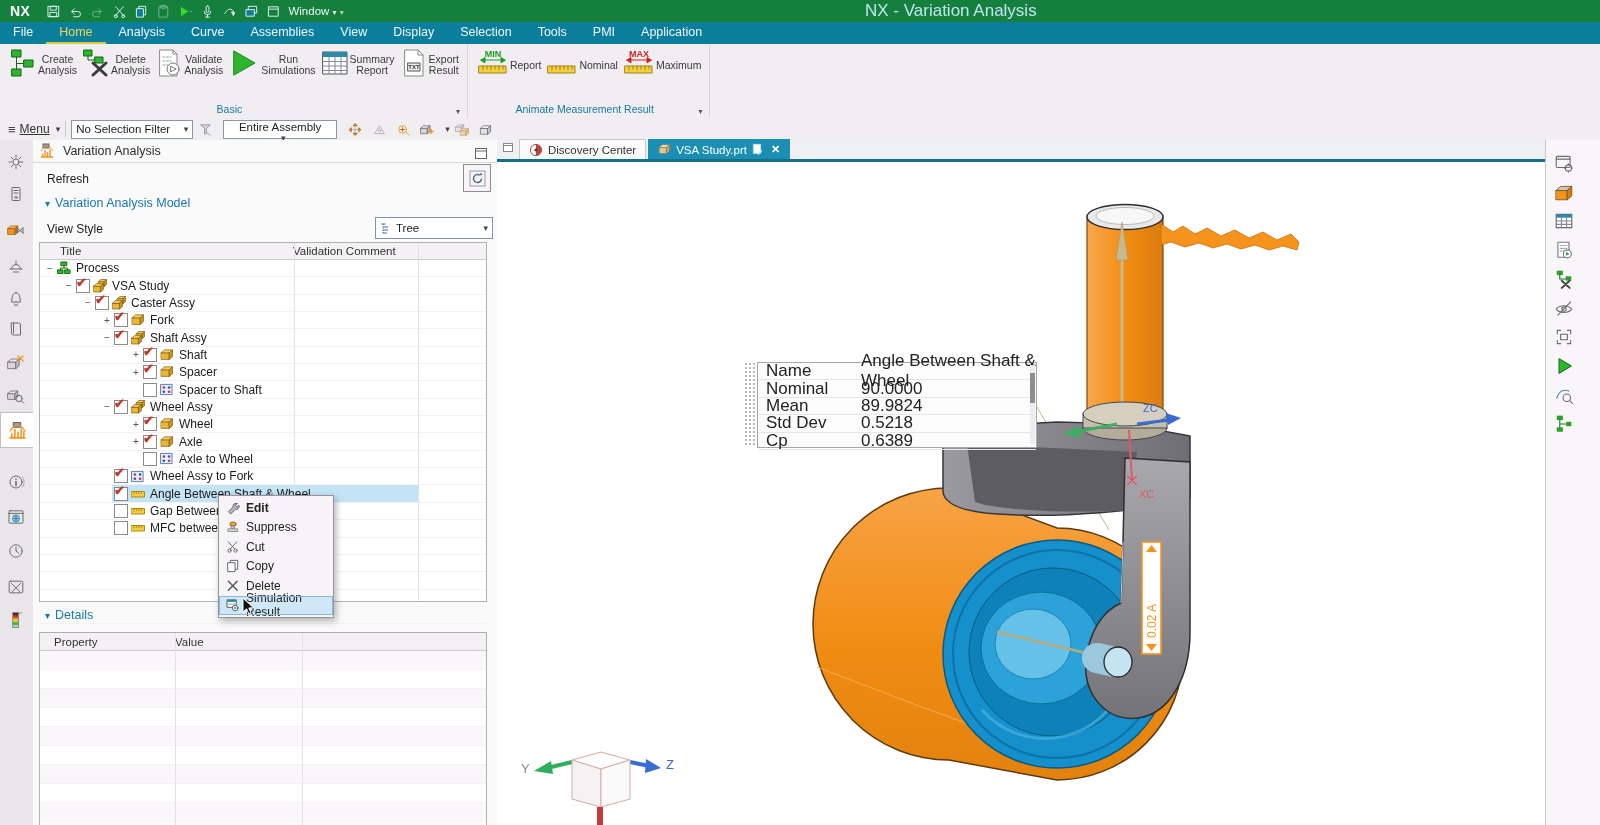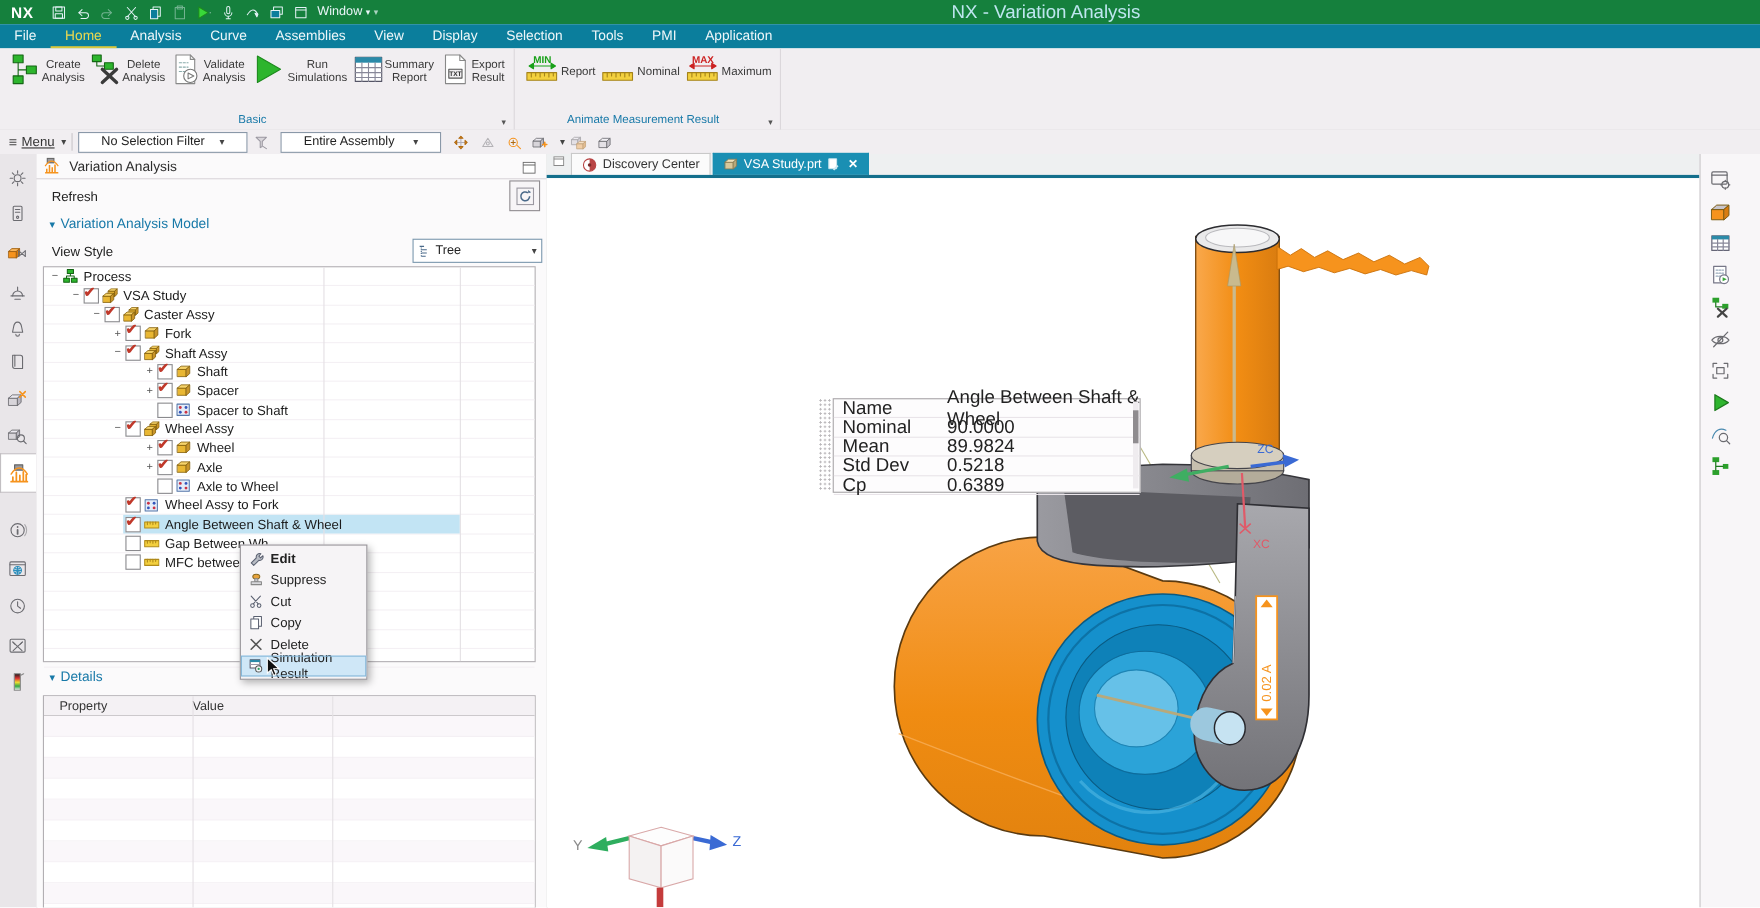--- a/index.html
+++ b/index.html
@@ -24,21 +24,21 @@
   .ritem{min-width:44px;display:flex;align-items:center;text-align:center;
          font-size:10.5px;color:#3a3a3a;line-height:1.08;padding:2px 2px 0 2px;cursor:default}
   .ritem svg{margin-bottom:2px}
   .rgroup-label{font-size:10.5px;color:#1879a8;text-align:center;padding:0 10px 3px 2px;position:relative;white-space:nowrap}
   .rgroup-caret{position:absolute;right:1px;bottom:2px;color:#555;font-size:8px}
   
   #toolbar{left:0;top:118px;width:1600px;height:22px;background:#f1eef1;border-bottom:1px solid #c2bfc2;
            display:flex;align-items:center;font-size:12px;color:#333}
   .tb-sep{width:1px;height:16px;background:#c9c5c9;margin:0 5px}
   .tb-dd{height:17px;border:1px solid #8a98a8;background:#fff;display:flex;align-items:center;
-         padding:0 20px;font-size:11.5px;color:#222;justify-content:space-between}
+         padding:0 4px;font-size:11.5px;color:#222;justify-content:space-between}
   .tb-caret{color:#444;font-size:9px;margin-left:6px}
   .tbicon{width:20px;height:18px;display:inline-flex;align-items:center;justify-content:center;margin:0 2px}
   
   #left-rail{left:0;top:140px;width:33px;height:685px;background:#e9e6e9;border-right:1px solid #c9c6c9}
   .lsi{position:absolute;left:0;width:32px;height:28px;display:flex;align-items:center;justify-content:center}
   .lsi.active{background:#ffffff;border:1px solid #c2bfc2;border-right:none;height:34px}
   #right-rail{left:1545px;top:140px;width:55px;height:685px;background:#f8f6f8;border-left:1px solid #c9c6c9}
   .rsi{position:absolute;left:5px;width:26px;height:26px;display:flex;align-items:center;justify-content:center}
   
   #panel{left:33px;top:140px;width:464px;height:685px;background:#fbfafb;border-right:1px solid #b5b2b6}
@@ -335,21 +335,21 @@
   </span>
   <span id="tb-icons" style="display:inline-flex;align-items:center">
       <span class="tbicon">
         <svg viewBox="0 0 16 16" width="15" height="15" fill="none" stroke-linecap="round" stroke-linejoin="round">
           <g stroke="#9a97a0">
             <path d="M3 3h10l-4 4v5l-2 1V7z" fill="#d8d5da"></path>
             <path d="M10 12l3 2"></path>
           </g>
         </svg>
       </span>
-      <span class="tb-dd" style="width: 104px; margin: 0px 6px;">
+      <span class="tb-dd" style="width: 104px; margin: 0px 6px; flex-direction: column;">
         <span>Entire Assembly</span>
         <span class="tb-caret">▾</span>
       </span>
       <span class="tbicon">
         <svg viewBox="0 0 16 16" width="16" height="15" fill="none" stroke-linecap="round" stroke-linejoin="round">
           <g stroke="#8a8790">
             <path d="M8 2v12M2 8h12" stroke="#b0adb6"></path>
             <path d="M8 2l-2 2h4zM8 14l-2-2h4zM2 8l2-2v4zM14 8l-2-2v4z" fill="#f6931d" stroke="#b06a10"></path>
           </g>
         </svg>
@@ -585,20 +585,24 @@
   <span class="vs-dd">
     <svg width="12" height="12" viewBox="0 0 12 12" style="margin-right:4px">
         <path d="M1.5 2h4M3 5h5M3 8h5M3 11h4" stroke="#4a6a8a" fill="none"></path>
         <path d="M3 2v9" stroke="#4a6a8a" stroke-dasharray="1 1" fill="none"></path>
       </svg>
     <span>Tree</span>
       <span class="tb-caret">▾</span>
   </span>
 
   <div class="gridbox" id="tree-box" style="left:6px;top:102px;width:446px;height:358px">
+    <div class="gb-header">
+      <span style="padding-left:20px;width:233px">Title</span>
+      <span>Validation Comment</span>
+    </div>
     <div id="tree-rows" style="position:relative">
         <div class="tree-row" style="padding-left: 3px;">
           <span class="expander">−</span>
           <span class="ticon">
             <svg viewBox="0 0 15 15" width="14" height="14" fill="none" stroke-linecap="round" stroke-linejoin="round">
               <rect x="4.5" y="1" width="6" height="4" fill="#2db52d" stroke="#156515"></rect>
               <rect x="1" y="9.5" width="5.5" height="4" fill="#2db52d" stroke="#156515"></rect>
               <rect x="8.5" y="9.5" width="5.5" height="4" fill="#2db52d" stroke="#156515"></rect>
               <path d="M7.5 5v2.5M3.7 9.5V7.5h7.5v2" stroke="#156515"></path>
             </svg>

